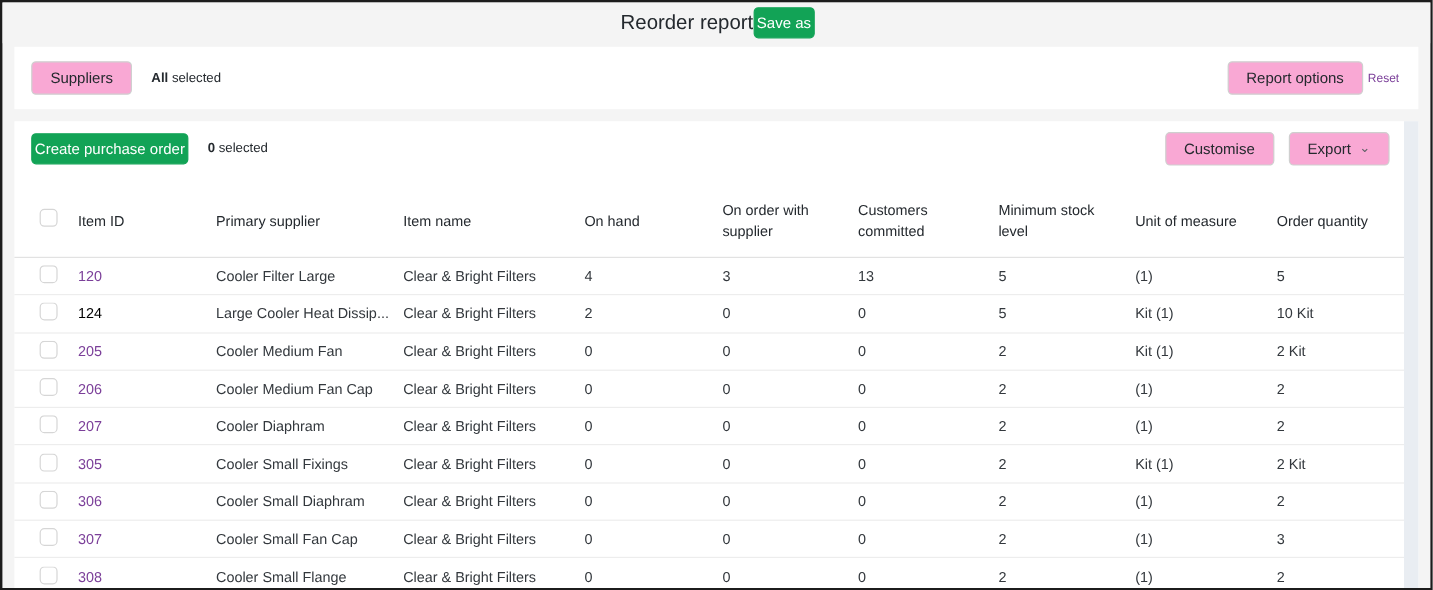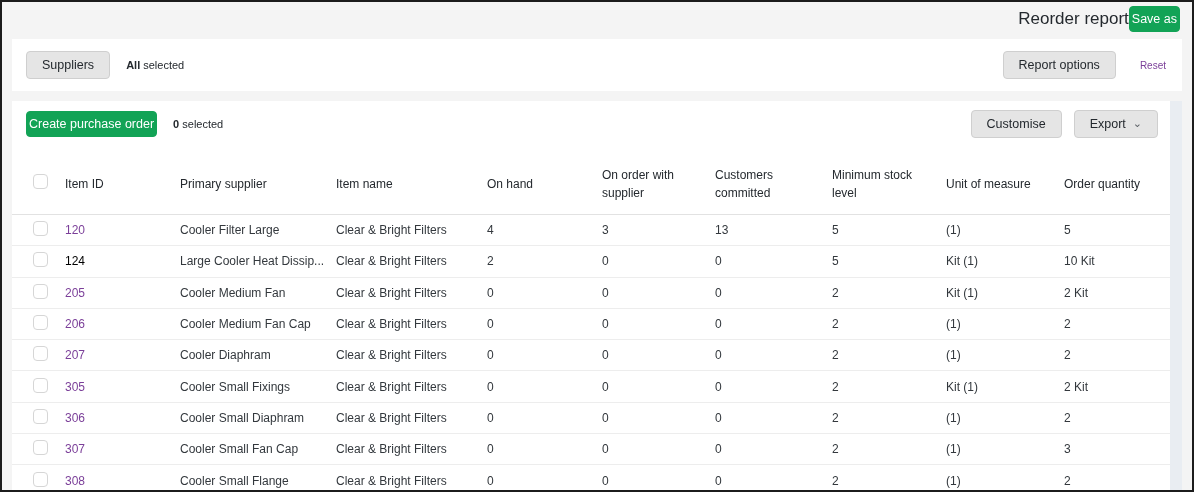--- a/index.html
+++ b/index.html
@@ -2,31 +2,31 @@
 <html><head>
 <meta charset="utf-8">
 <style>
   html,body{margin:0;padding:0;background:#fff;}
   .app{
     width:1194px;height:492px;box-sizing:border-box;
     border:2px solid #1c1c1c;background:#f4f4f4;position:relative;
     font-family:"Liberation Sans",sans-serif;color:#24292e;overflow:hidden;
   }
   
-  .topbar{height:34px;display:flex;align-items:center;justify-content:flex-end;
+  .topbar{height:34px;display:flex;align-items:center;justify-content:center;
     padding:0 12px 0 14px;background:#f4f4f4;}
   .page-title{font-size:17px;color:#24292e;}
   .btn{box-sizing:border-box;border-radius:4px;font-size:12.5px;font-family:inherit;cursor:pointer;}
   .btn-green{background:#12a356;color:#fff;border:1px solid #12a356;padding:5px 2px;}
-  .btn-white{background:#e5e5e5;color:#24292e;border:1px solid #cfcfcf;padding:6px 15px;}
+  .btn-white{background:#f9a8d4;color:#24292e;border:1px solid #cfcfcf;padding:6px 15px;}
   
   .panel{background:#fff;margin:0 10px;}
   .filters{margin-top:3px;height:52px;display:flex;align-items:center;
     padding:0 16px 0 14px;}
-  .filters-right{margin-left:auto;display:flex;align-items:center;gap:24px;}
+  .filters-right{margin-left:auto;display:flex;align-items:center;gap:4px;}
   .sel-text{font-size:11px;margin-left:16px;color:#24292e;}
   .sel-text b{font-weight:bold;}
   .link{color:#7b3f99;text-decoration:none;font-size:10px;cursor:pointer;}
   
   .main{margin-top:10px;height:389px;position:relative;}
   .scroll-strip{position:absolute;top:0;right:0;width:12px;height:100%;background:#e9edf2;}
   .toolbar{display:flex;align-items:center;padding:9px 24px 0 14px;}
   .toolbar-right{margin-left:auto;display:flex;align-items:center;gap:12px;}
   .chev{display:inline-block;margin-left:7px;font-size:11px;color:#5a5f64;transform:translateY(-1px);}
   

